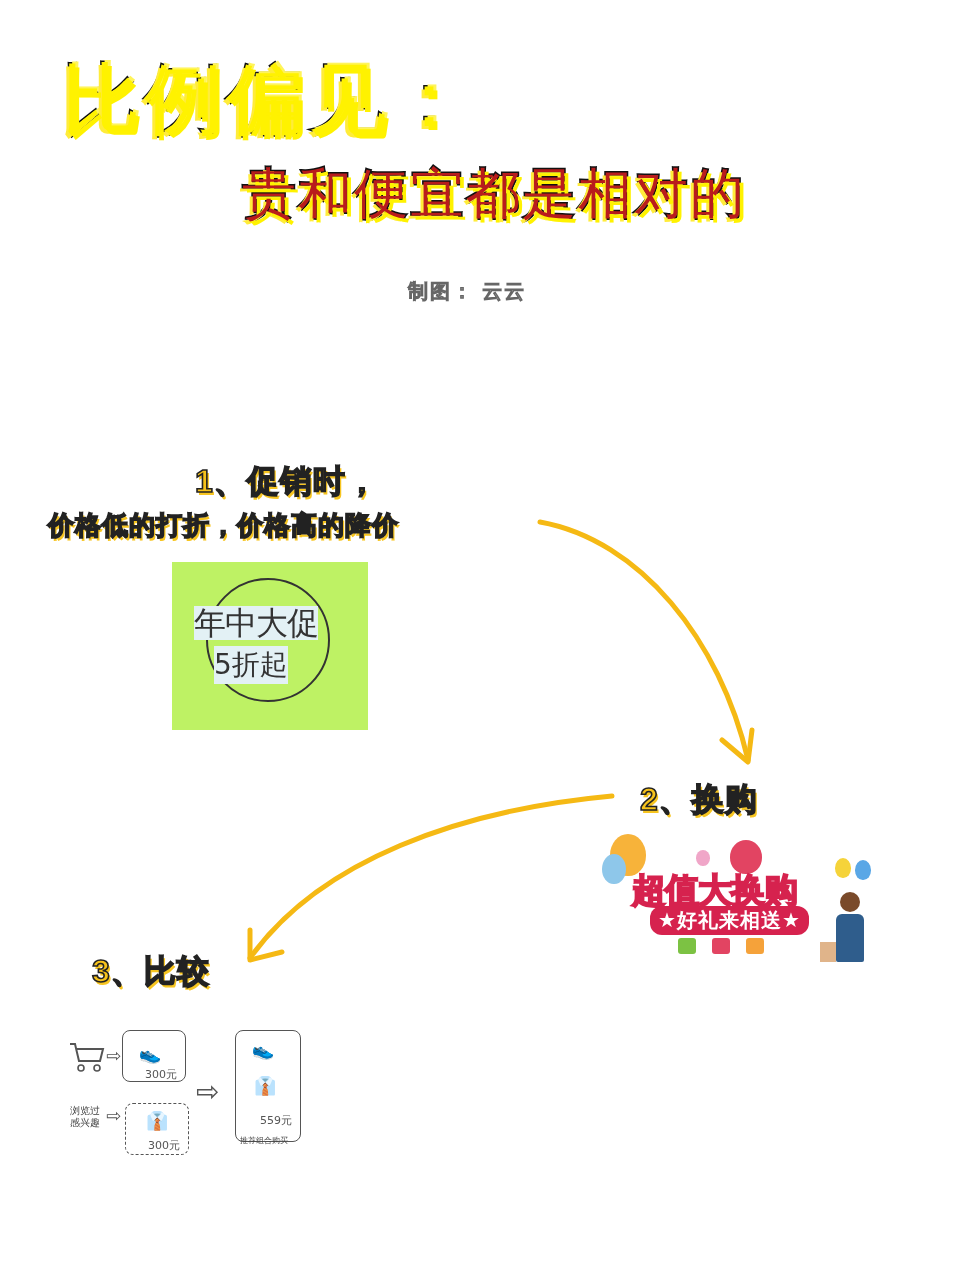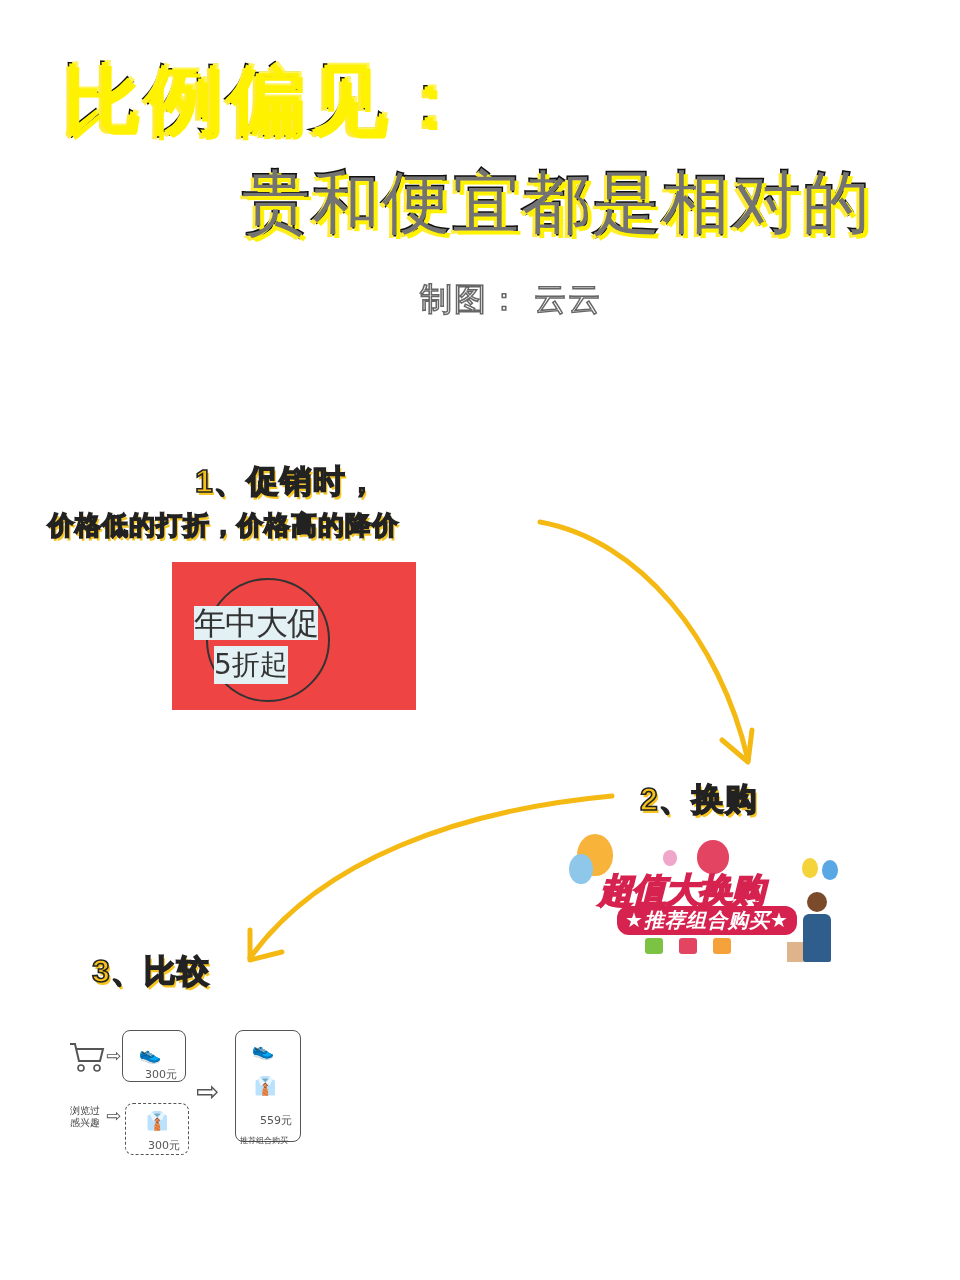--- a/index.html
+++ b/index.html
@@ -12,53 +12,53 @@
     font-family: Liberation Sans, sans-serif; font-weight: bold; color: #1a1a1a;
     -webkit-text-stroke: 1px #111;
   }
   .title1 {
     left: 62px; top: 48px; font-size: 78px; letter-spacing: 4px; color: #fff200;
     -webkit-text-stroke: 3px #111;
     text-shadow: 4px 4px 0 #fff200, -3px 3px 0 #ffec3a, 3px -2px 0 #fff45a;
     paint-order: stroke fill;
   }
   .title2 {
-    left: 242px; top: 158px; font-size: 68px; letter-spacing: 2px; color: #737373;
+    left: 242px; top: 158px; font-size: 54px; letter-spacing: 2px; color: #b91c1c;
     -webkit-text-stroke: 3px #111;
     text-shadow: 4px 4px 0 #fff200, -3px 3px 0 #ffec3a;
     paint-order: stroke fill;
     text-align: right;
   }
   .credit {
-    left: 420px; top: 278px; font-size: 32px; color: #fff; -webkit-text-stroke: 1.5px #666;
+    left: 408px; top: 278px; font-size: 20px; color: #fff; -webkit-text-stroke: 1.5px #666;
     letter-spacing: 2px;
   }
   .step {
     font-size: 32px; color: #f6c21a; -webkit-text-stroke: 1.6px #222; letter-spacing: 1px;
     text-shadow: 2px 3px 0 #f7c520;
   }
   .step1a { left: 195px; top: 460px; }
   .step1b { left: 48px; top: 508px; font-size: 26px; }
   .step2 { left: 640px; top: 770px; margin-top: 8px; }
   .step3 { left: 92px; top: 950px; }
 
   .promo-card {
-    left: 172px; top: 562px; width: 196px; height: 148px; background: #ef4444; padding-left: 48px;
+    left: 172px; top: 562px; width: 196px; height: 168px; background: #bef264;
   }
   .promo-circle {
     position: absolute; left: 34px; top: 16px; width: 120px; height: 120px;
     border: 2px solid #333; border-radius: 50%;
   }
   .promo-text {
     position: absolute; left: 22px; top: 44px; font-size: 32px; color: #333; letter-spacing: -1px;
     background: #e3f1f5; line-height: 34px; font-weight: normal;
   }
   .promo-text2 { position: absolute; left: 42px; top: 84px; font-size: 28px; color: #333; background: #e3f1f5; }
 
-  .swap-banner { left: 567px; top: 830px; width: 285px; height: 160px; font-style: italic; }
+  .swap-banner { left: 600px; top: 830px; width: 285px; height: 160px; }
   .banner-title {
     position: absolute; left: 32px; top: 38px; font-size: 34px; font-weight: bold; color: #fff;
     -webkit-text-stroke: 2px #d6224e; letter-spacing: -1px;
   }
   .banner-sub {
     position: absolute; left: 50px; top: 76px; font-size: 20px; font-weight: bold; color: #fff;
     background: #d6224e; border-radius: 12px; padding: 1px 8px; letter-spacing: 1px;
   }
   .balloon { position: absolute; border-radius: 50% 50% 48% 48%; }
 
@@ -99,21 +99,21 @@
 </div>
 
 <div class="abs swap-banner">
   <div class="balloon" style="left:10px;top:4px;width:36px;height:42px;background:#f7b33a"></div>
   <div class="balloon" style="left:2px;top:24px;width:24px;height:30px;background:#8ec7ea"></div>
   <div class="balloon" style="left:130px;top:10px;width:32px;height:34px;background:#e24462"></div>
   <div class="balloon" style="left:96px;top:20px;width:14px;height:16px;background:#f0a6c8"></div>
   <div class="balloon" style="left:235px;top:28px;width:16px;height:20px;background:#f5d33a"></div>
   <div class="balloon" style="left:255px;top:30px;width:16px;height:20px;background:#5aa7e6"></div>
   <div class="banner-title">超值大换购</div>
-  <div class="banner-sub">★推荐组合购买★</div>
+  <div class="banner-sub">★好礼来相送★</div>
   <div style="position:absolute;left:78px;top:108px;width:18px;height:16px;background:#7cc243;border-radius:3px"></div>
   <div style="position:absolute;left:112px;top:108px;width:18px;height:16px;background:#e24462;border-radius:3px"></div>
   <div style="position:absolute;left:146px;top:108px;width:18px;height:16px;background:#f5a23a;border-radius:3px"></div>
   <div style="position:absolute;left:240px;top:62px;width:20px;height:20px;background:#7a4a2a;border-radius:50%"></div>
   <div style="position:absolute;left:236px;top:84px;width:28px;height:48px;background:#2f5d8c;border-radius:6px 6px 2px 2px"></div>
   <div style="position:absolute;left:220px;top:112px;width:16px;height:20px;background:#e0b48a"></div>
 </div>
 
 <div class="abs hand step step3">
   <span>3、</span><span>比较</span>

